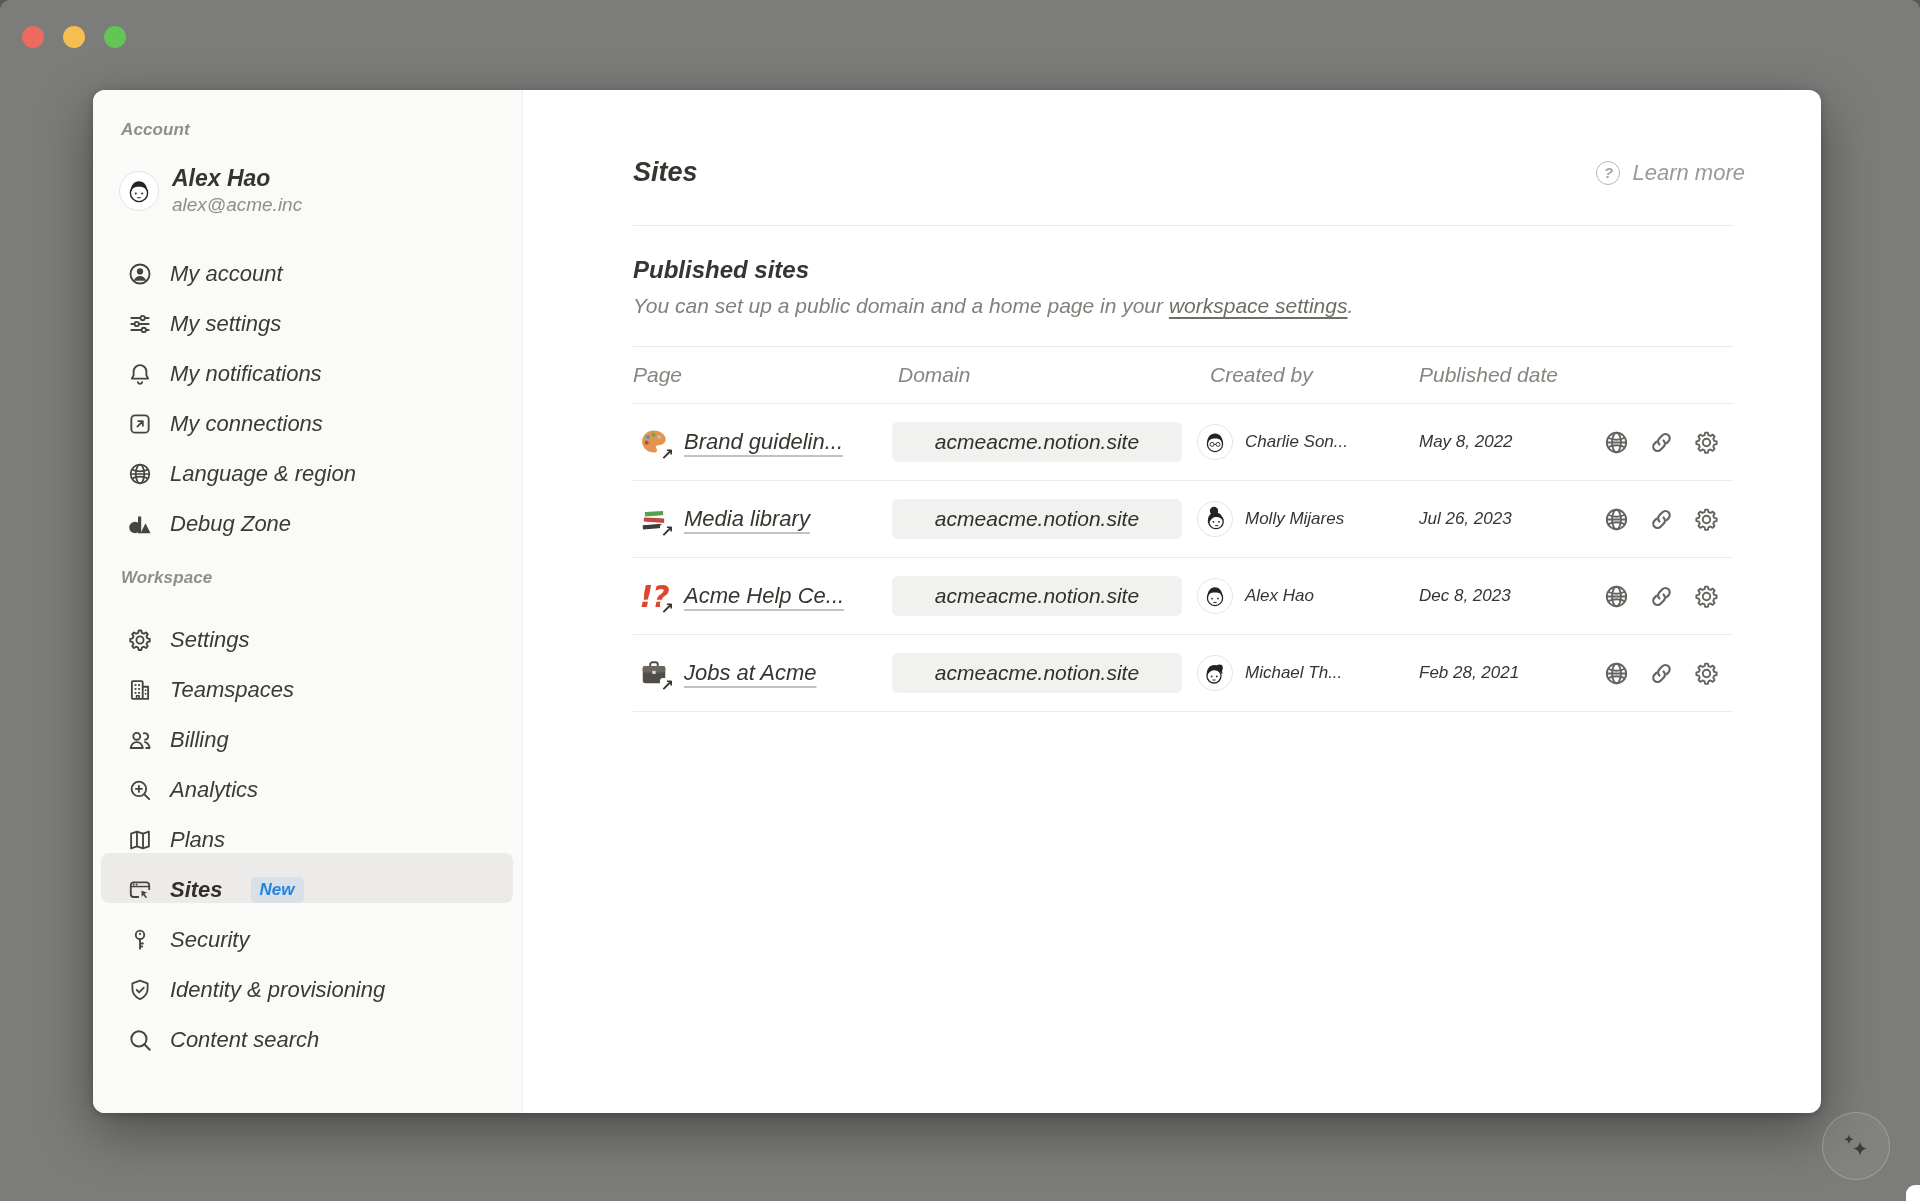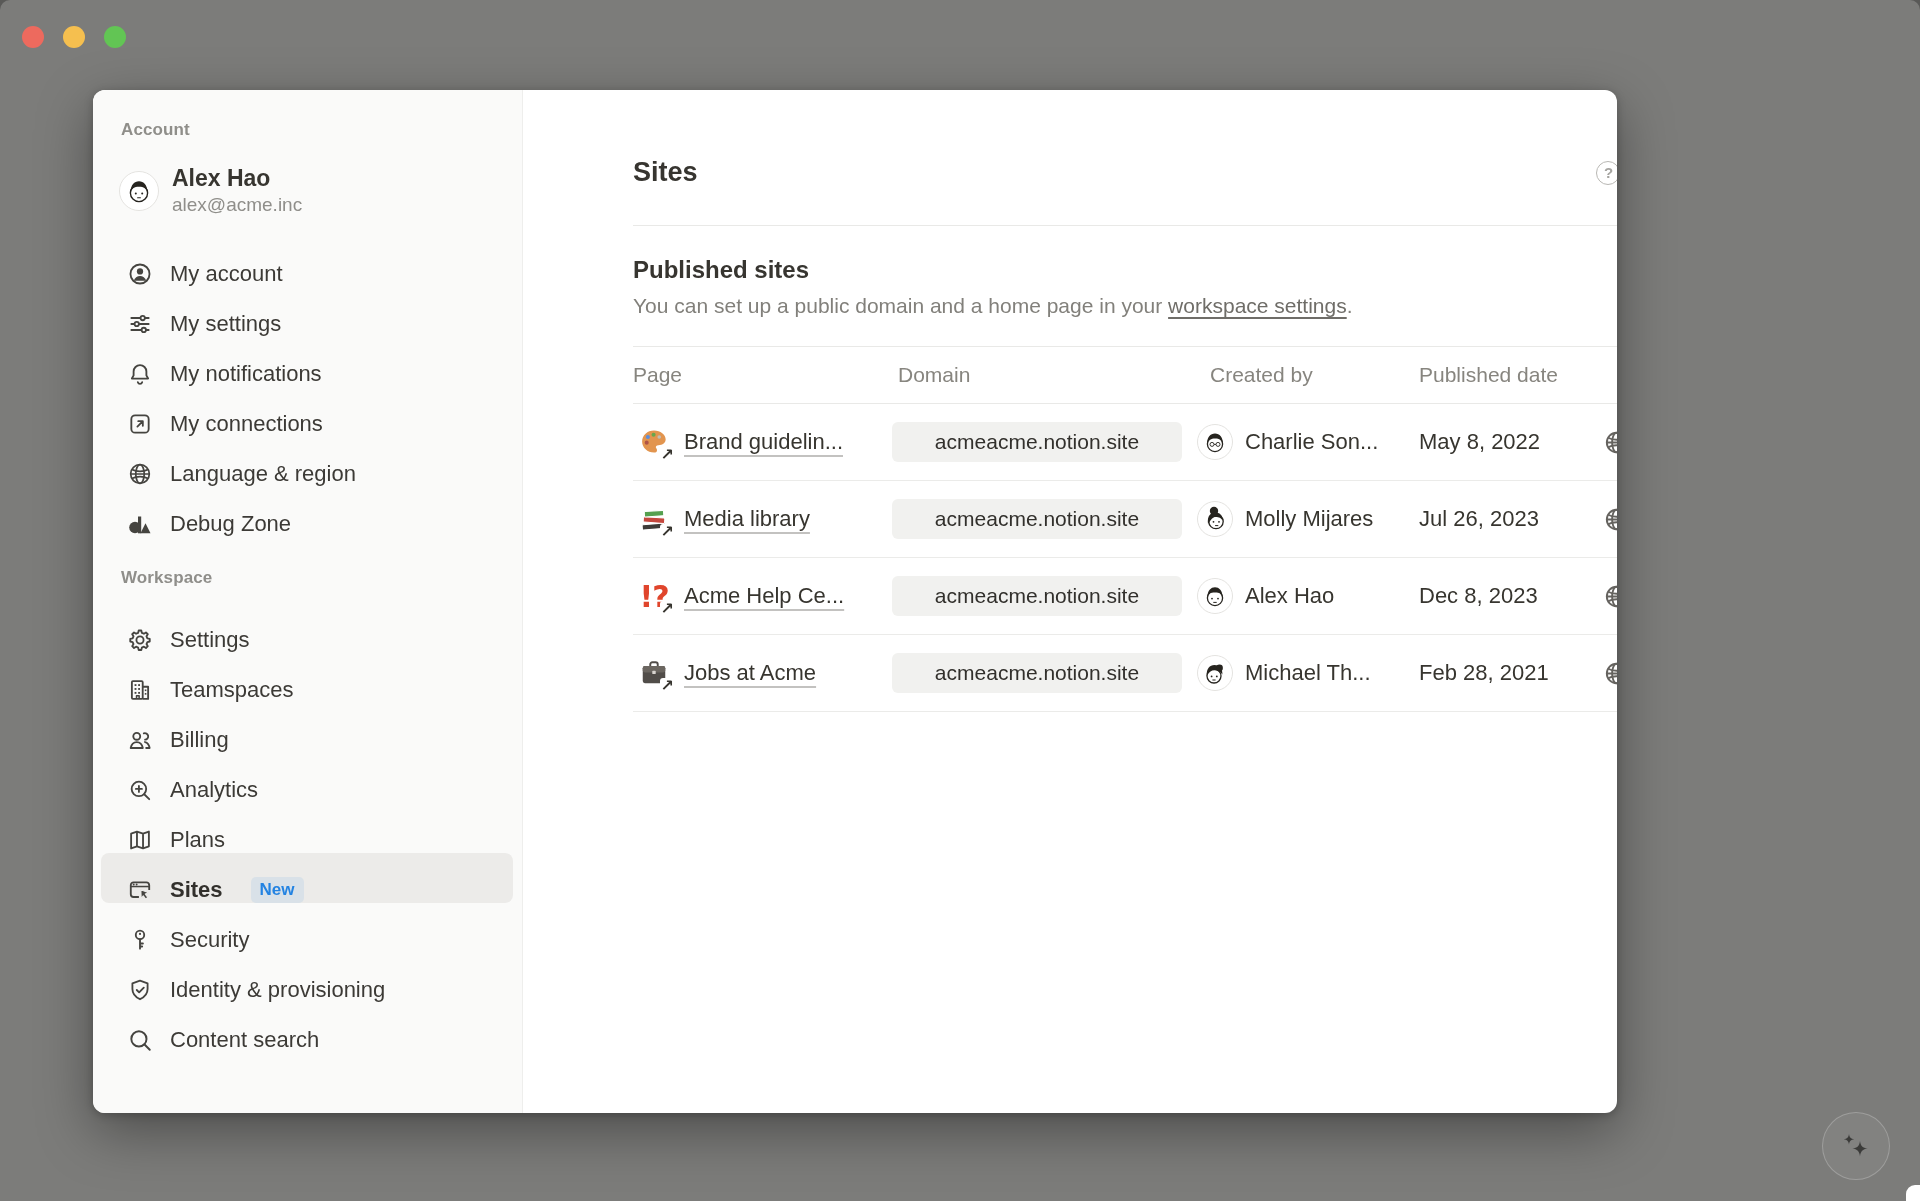--- a/index.html
+++ b/index.html
@@ -4,21 +4,21 @@
 <style>
   * { margin:0; padding:0; box-sizing:border-box; }
   html,body { width:1920px; height:1201px; background:#595957; font-family:"Liberation Sans","DejaVu Sans",sans-serif; overflow:hidden; }
   .screen { position:relative; width:1920px; height:1201px; background:#7c7c7a; border-radius:10px 10px 0 0; overflow:hidden; }
 
   
   .traffic { position:absolute; top:26px; left:22px; display:flex; gap:19px; }
   .light { width:22px; height:22px; border-radius:50%; }
 
   
-  .dialog { position:absolute; left:93px; top:90px; width:1524px; height:1023px; background:#ffffff; border-radius:12px; box-shadow:0 18px 55px rgba(0,0,0,.38), 0 2px 10px rgba(0,0,0,.22); display:flex; overflow:hidden; }
+  .dialog { position:absolute; left:93px; top:90px; width:1728px; height:1023px; background:#ffffff; border-radius:12px; box-shadow:0 18px 55px rgba(0,0,0,.38), 0 2px 10px rgba(0,0,0,.22); display:flex; overflow:hidden;font-style:italic; }
 
   
   .sidebar { width:430px; flex:0 0 430px; background:#fafaf9; border-right:1px solid #eeeeec; padding-top:30px; overflow:hidden; }
   .section-label { margin-left:28px; font-size:17px; font-weight:700; color:#8f8e8a; letter-spacing:.1px; }
   .profile { display:flex; align-items:center; gap:13px; margin:17px 9px 8px 8px; padding:8px 0 8px 18px; border-radius:8px; }
   .avatar40 { width:40px; height:40px; flex:0 0 40px; }
   .profile-name { font-size:23px; font-weight:700; color:#373530; line-height:1.15; }
   .profile-email { font-size:19px; color:#8f8e8a; margin-top:3px; }
   .side-item { height:50px; margin:0 9px 0 8px; border-radius:8px; display:flex; align-items:flex-end; padding-left:26px; gap:17px; cursor:pointer; }
   .side-item .s-icon { width:26px; height:26px; flex:0 0 26px; color:#454440; }
@@ -46,21 +46,21 @@
   .thead { height:58px; border-top:1px solid #e9e9e7; border-bottom:1px solid #e9e9e7; color:#87857f; font-size:21px; }
   .thead .h-domain { padding-left:6px; } .thead .h-created { padding-left:13px; }
   .trow { height:77px; border-bottom:1px solid #ebebe9; }
   .page-cell { display:flex; align-items:center; gap:13px; padding-left:4px; }
   .page-ico { position:relative; width:34px; height:34px; flex:0 0 34px; display:flex; align-items:center; justify-content:center; }
   .ne-arrow { position:absolute; right:-4px; bottom:-4px; font-size:16px; font-weight:700; color:#37352f; background:#fff; border-radius:3px; line-height:1; padding:0 1px; }
   .page-link { font-size:22px; color:#37352f; text-decoration:underline; text-decoration-color:rgba(55,53,47,.30); text-decoration-thickness:1.5px; text-underline-offset:6px; cursor:pointer; white-space:nowrap; }
   .domain-pill { display:inline-block; width:290px; padding:8px 0; text-align:center; background:#f1f1ef; border-radius:6px; font-size:21px; color:#32302c; }
   .created-cell { display:flex; align-items:center; gap:12px; }
   .avatar36 { width:36px; height:36px; flex:0 0 36px; }
-  .created-name, .date-cell { font-size:22px; color:#37352f; white-space:nowrap; }
+  .created-name, .date-cell { font-size:17px; color:#37352f; white-space:nowrap; }
   .actions-cell { display:flex; gap:18px; align-items:center; justify-content:flex-end; margin-right:20px; color:#65635f; }
   .actions-cell .a-icon { width:27px; height:27px; cursor:pointer; }
   .bang { font-size:30px; font-weight:800; color:#e0452c; letter-spacing:-1px; font-family:"DejaVu Sans",sans-serif; }
 
   
   .ai-btn { position:absolute; left:1822px; top:1112px; width:68px; height:68px; border-radius:50%; border:1px solid rgba(255,255,255,.22); background:rgba(255,255,255,.05); display:flex; align-items:center; justify-content:center; cursor:pointer; }
   .corner-peek { position:absolute; right:0; bottom:0; width:14px; height:16px; background:#fff; border-top-left-radius:9px; }
 
   svg { display:block; }
 </style>

